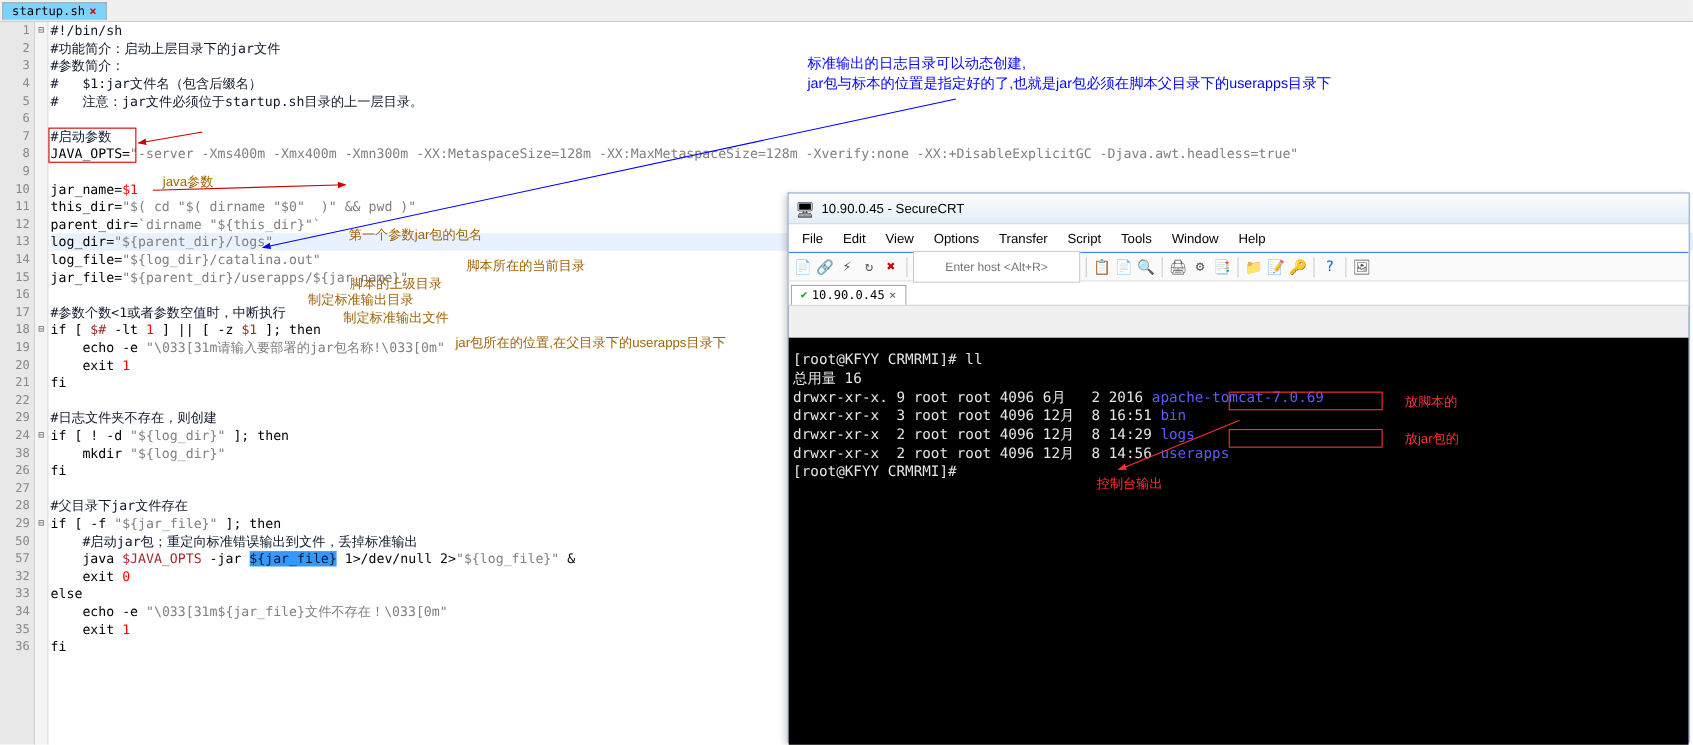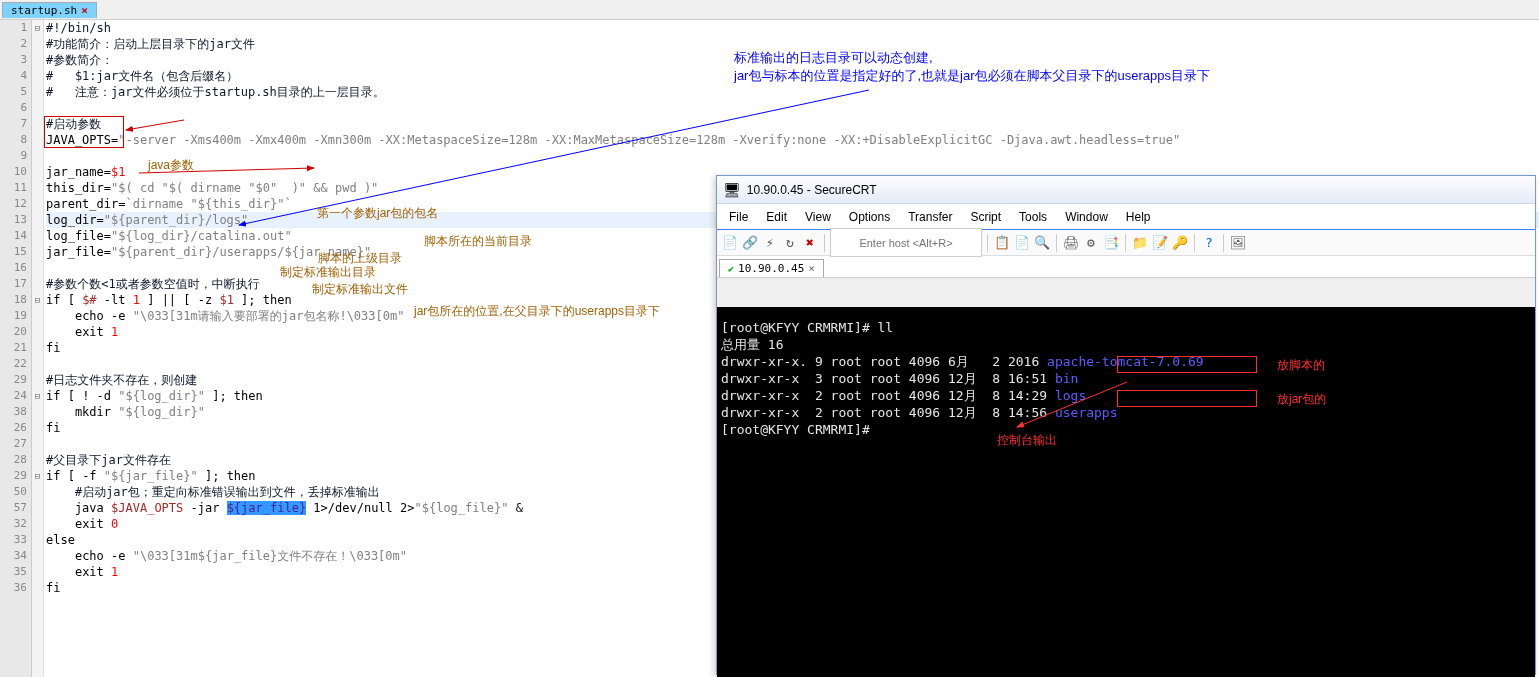--- a/index.html
+++ b/index.html
@@ -18,21 +18,21 @@
 .line { height: 16px; }
 .line.hl { background: #e8f2fe; }
 
 
 .cmt { color: #0f172a; }
 .kw { color: #000000; }
 .str { color: #808080; }
 .var { color: #a52a2a; }
 .num { color: #ff0000; }
 .op { color: #000; margin-top: 41px; }
-.sel { background: #3399ff; color: #4c1d95; }
+.sel { background: #3399ff; color: #0f172a; }
 
 
 .anno { position: absolute; color: #a16207; font-size: 12px; font-family: "SimSun", sans-serif; pointer-events: none; margin-top: 44px; }
 .anno-blue { position: absolute; color: #0000ff; font-size: 13px; font-family: "SimSun", sans-serif; pointer-events: none; }
 .anno-box { position: absolute; border: 1px solid #d00000; pointer-events: none; }
 svg.arrows { position: absolute; top: 0; left: 0; pointer-events: none; }
 
 
 .crt-window { position: absolute; top: 175px; left: 716px; width: 820px; height: 500px; border: 1px solid #7a9ac4; background: #f0f0f0; box-shadow: -2px 2px 6px rgba(0,0,0,0.2); }
 .crt-titlebar { height: 28px; background: linear-gradient(#fdfdfd, #e4ecf7); display: flex; align-items: center; padding: 0 6px; font-family: "Segoe UI", sans-serif; font-size: 12px; border-bottom: 1px solid #c8d4e8; }

